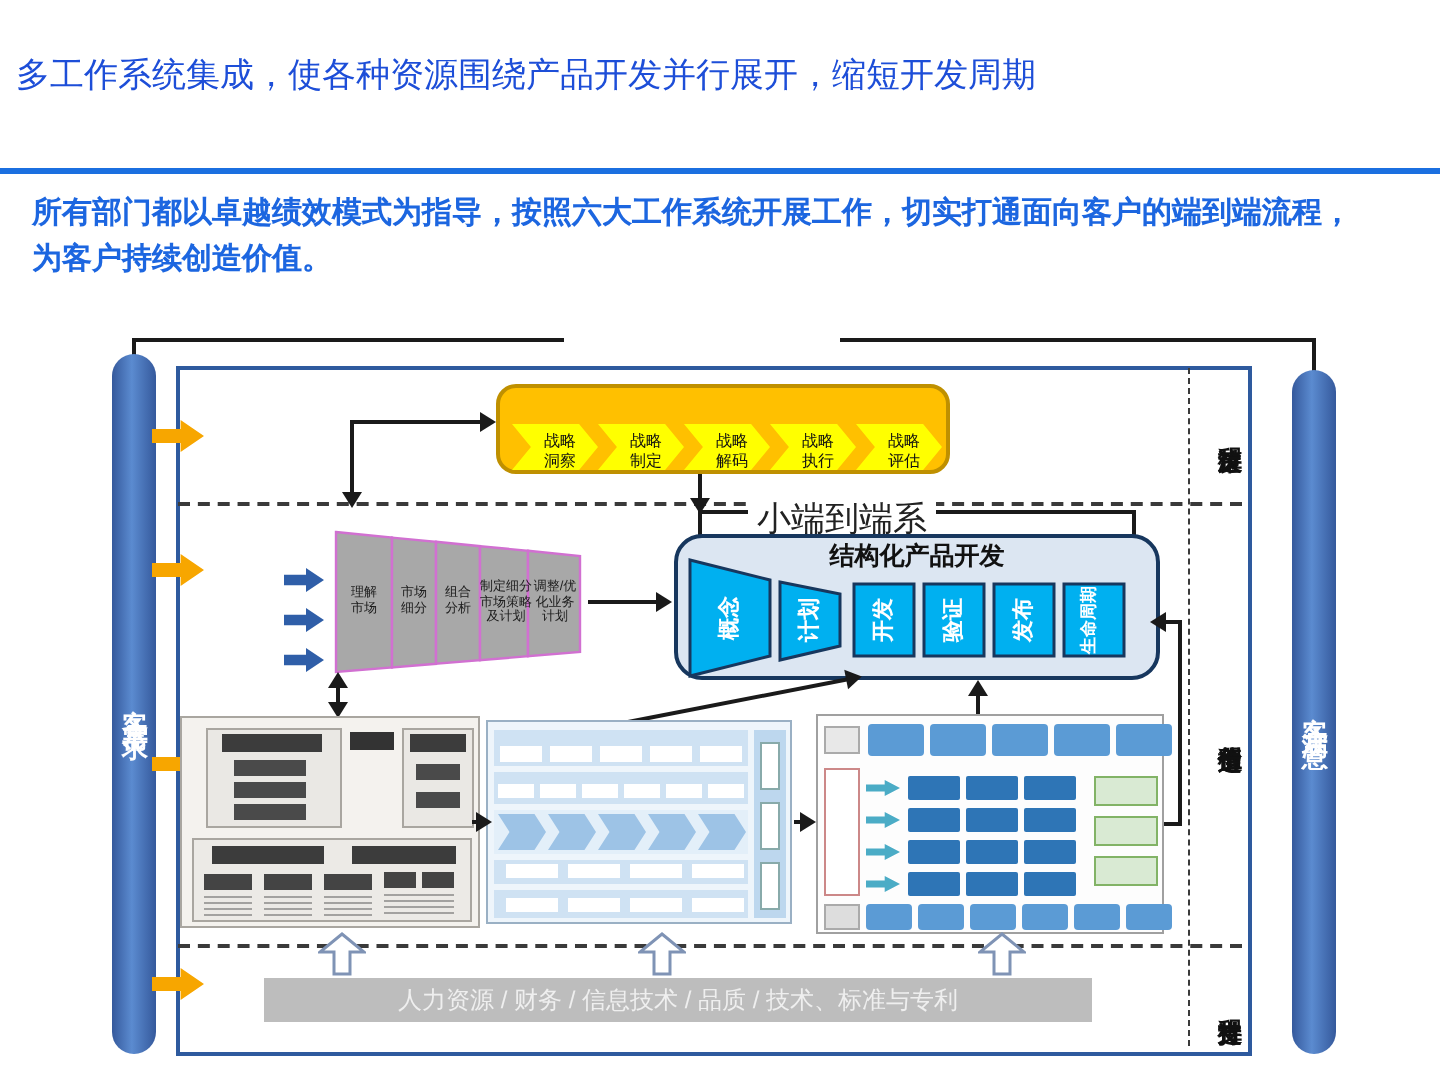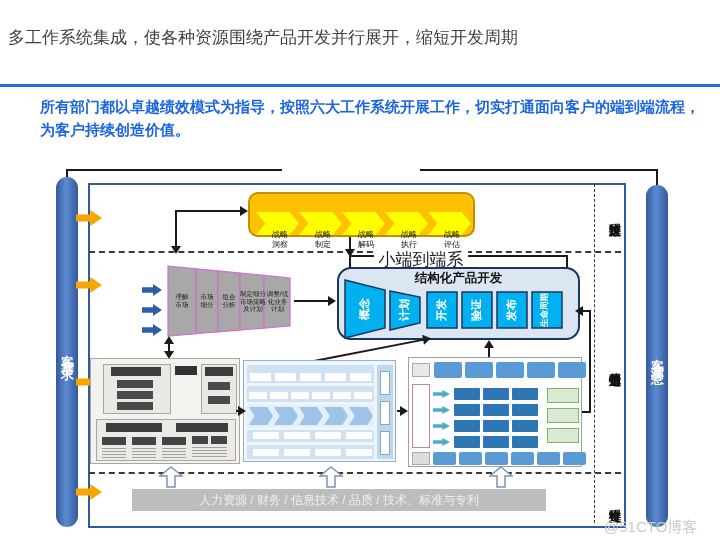--- a/index.html
+++ b/index.html
@@ -1,41 +1,41 @@
 <!DOCTYPE html>
 <html><head>
 <meta charset="utf-8">
 <style>
   html,body{margin:0;padding:0;background:#fff;}
   body{font-family:"Liberation Sans","DejaVu Sans",sans-serif;}
   #canvas{position:relative;width:720px;height:540px;background:#fff;overflow:hidden;}
   .abs{position:absolute;}
-  .title{position:absolute;left:8px;top:26px;font-size:17px;color:#404040;white-space:nowrap;}
+  .title{position:absolute;left:8px;top:26px;font-size:17px;color:#1d4ed8;white-space:nowrap;}
   .divider{position:absolute;left:0;top:84px;width:720px;height:3px;background:#1b6fe0;}
-  .subtitle{position:absolute;left:16px;top:96px;width:668px;font-size:15px;font-weight:bold;color:#1c66e0;line-height:1.5;margin-left:24px;}
+  .subtitle{position:absolute;left:16px;top:96px;width:668px;font-size:15px;font-weight:bold;color:#1c66e0;line-height:1.5;}
   .hline{position:absolute;background:#1a1a1a;height:2px;}
   .vline{position:absolute;background:#1a1a1a;width:2px;}
   .dash-h{position:absolute;border-top:2px dashed #3a3a3a;height:0;}
   .dash-v{position:absolute;border-left:1.5px dashed #3a3a3a;width:0;}
   .ah{position:absolute;width:0;height:0;}
   .ah-r{border-top:5px solid transparent;border-bottom:5px solid transparent;border-left:8px solid #1a1a1a;}
   .ah-l{border-top:5px solid transparent;border-bottom:5px solid transparent;border-right:8px solid #1a1a1a;}
   .ah-u{border-left:5px solid transparent;border-right:5px solid transparent;border-bottom:8px solid #1a1a1a;}
   .ah-d{border-left:5px solid transparent;border-right:5px solid transparent;border-top:8px solid #1a1a1a;}
   .cyl{position:absolute;width:22px;border-radius:11px;background:linear-gradient(90deg,#35599c,#5b8bd0 45%,#35599c);display:flex;align-items:center;justify-content:center;}
   .cyl span{writing-mode:vertical-rl;color:#fff;font-size:13px;font-weight:bold;letter-spacing:4px;}
   .frame{position:absolute;border:2px solid #2e5a9e;}
   .proc-label{position:absolute;writing-mode:vertical-rl;font-size:12px;line-height:12px;color:#111;font-weight:600;text-align:center;}
   .barrow{position:absolute;clip-path:polygon(0 28%,55% 28%,55% 0,100% 50%,55% 100%,55% 72%,0 72%);background:#f7a600;}
   .barrow.blue{background:#2f5ea8;}
   .barrow.teal{background:#4bacc6;}
   .strategy-box{position:absolute;left:248px;top:192px;width:227px;height:45px;background:#ffc000;border:2px solid #bf9000;border-radius:10px;box-sizing:border-box;}
   .strategy-title{position:absolute;left:248px;top:195px;width:227px;text-align:center;font-size:12.5px;font-weight:bold;color:#fff;}
   .chev{position:absolute;clip-path:polygon(0 0,78% 0,100% 50%,78% 100%,0 100%,22% 50%);background:#ffff00;width:43px;height:23px;}
-  .chev-label{position:absolute;width:43px;height:23px;font-size:8px;line-height:9.5px;color:#111;text-align:center;white-space:pre-line;padding-top:18px;box-sizing:border-box;padding-left:5px;}
+  .chev-label{position:absolute;width:43px;height:23px;font-size:8px;line-height:9.5px;color:#111;text-align:center;white-space:pre-line;padding-top:4px;box-sizing:border-box;padding-left:5px;}
   .bracket-label{position:absolute;background:#fff;text-align:center;color:#222;}
   .spd-box{position:absolute;left:337px;top:267px;width:243px;height:73px;background:#dce6f2;border:2px solid #17375e;border-radius:14px;box-sizing:border-box;}
   .spd-title{position:absolute;left:337px;top:270px;width:243px;text-align:center;font-size:12.5px;font-weight:bold;color:#111;}
   .vlabel{position:absolute;color:#fff;font-weight:bold;text-align:center;transform:rotate(-90deg);white-space:nowrap;font-size:11px;}
   .plan-title{position:absolute;left:152px;top:256px;width:126px;text-align:center;font-size:11.5px;font-weight:bold;color:#111;white-space:nowrap;}
   .inputs{position:absolute;left:104px;top:280px;font-size:7.5px;line-height:9.6px;color:#222;}
   .fun-label{position:absolute;font-size:6.5px;line-height:7.5px;color:#1a1a1a;text-align:center;white-space:pre-line;}
   .panel{position:absolute;box-sizing:border-box;}
   .deco{position:absolute;box-sizing:border-box;}
   .ft{background-image:repeating-linear-gradient(180deg,rgba(255,255,255,.75) 0,rgba(255,255,255,.75) 1px,transparent 1px,transparent 4px);}
@@ -274,15 +274,14 @@
       <polygon points="12,1 23,10 16,10 16,21 8,21 8,10 1,10" fill="#ffffff" stroke="#7f93b5" stroke-width="1.5"></polygon>
     </svg>
   <svg class="abs" style="left:319px;top:466px" width="24" height="22">
       <polygon points="12,1 23,10 16,10 16,21 8,21 8,10 1,10" fill="#ffffff" stroke="#7f93b5" stroke-width="1.5"></polygon>
     </svg>
   <svg class="abs" style="left:489px;top:466px" width="24" height="22">
       <polygon points="12,1 23,10 16,10 16,21 8,21 8,10 1,10" fill="#ffffff" stroke="#7f93b5" stroke-width="1.5"></polygon>
     </svg>
   <div class="supbar">人力资源 / 财务 / 信息技术 / 品质 / 技术、标准与专利</div>
 
-  <div class="watermark">@51CTO博客</div>
 
 </div>
 
 </body></html>

